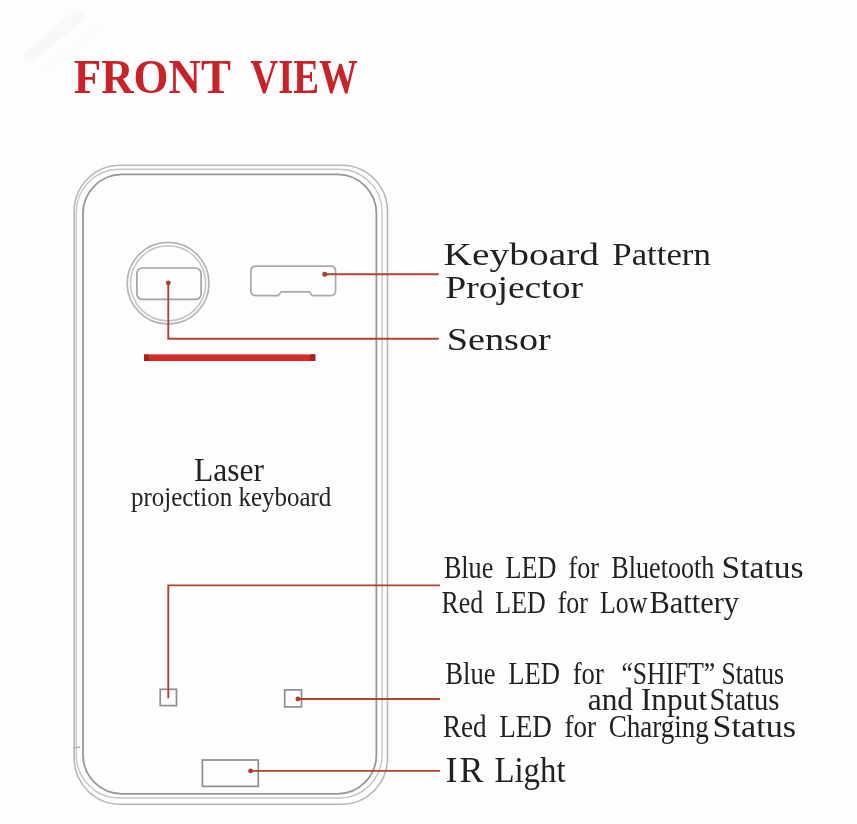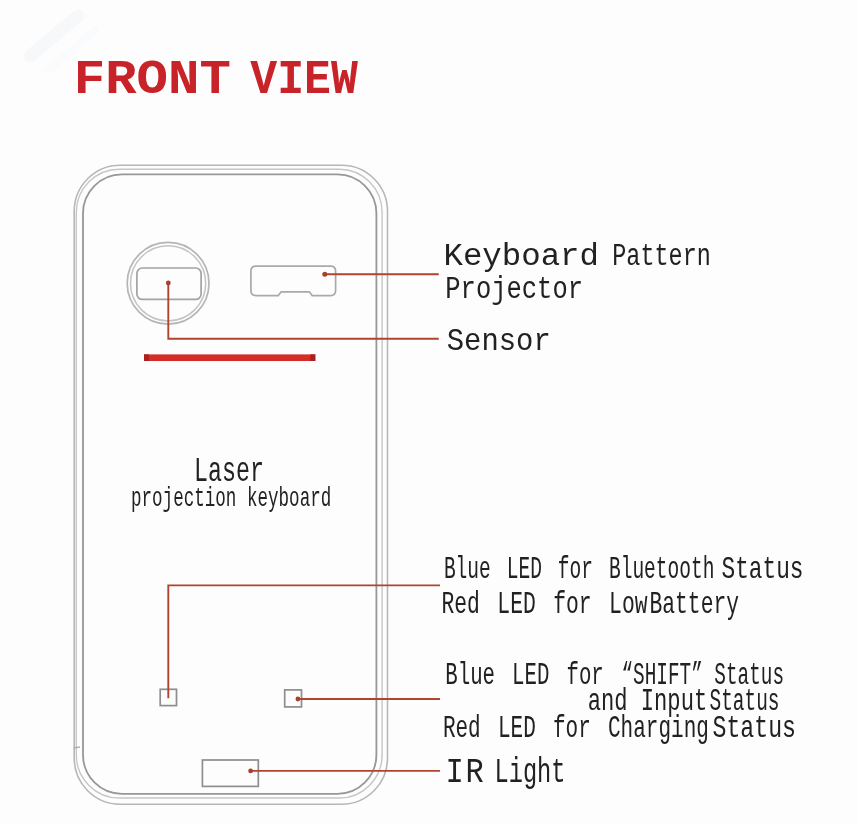--- a/index.html
+++ b/index.html
@@ -1,17 +1,17 @@
 <!DOCTYPE html>
 <html><head>
 <meta charset="utf-8">
 <style>
   html,body{margin:0;padding:0;}
   body{width:857px;height:824px;background:#fdfdfd;overflow:hidden;}
-  .stage{position:relative;width:857px;height:824px;font-family:Liberation Mono, monospace;text-align:center;}
+  .stage{position:relative;width:857px;height:824px;font-family:Liberation Serif, serif;text-align:center;}
   svg{position:absolute;left:0;top:0;}
 </style>
 </head>
 <body>
 <div class="stage">
 <svg width="857" height="824" viewBox="0 0 857 824">
   <defs>
     <filter id="soft" x="-5%" y="-5%" width="110%" height="110%">
           <feGaussianBlur stdDeviation="0.45"></feGaussianBlur>
         </filter>

